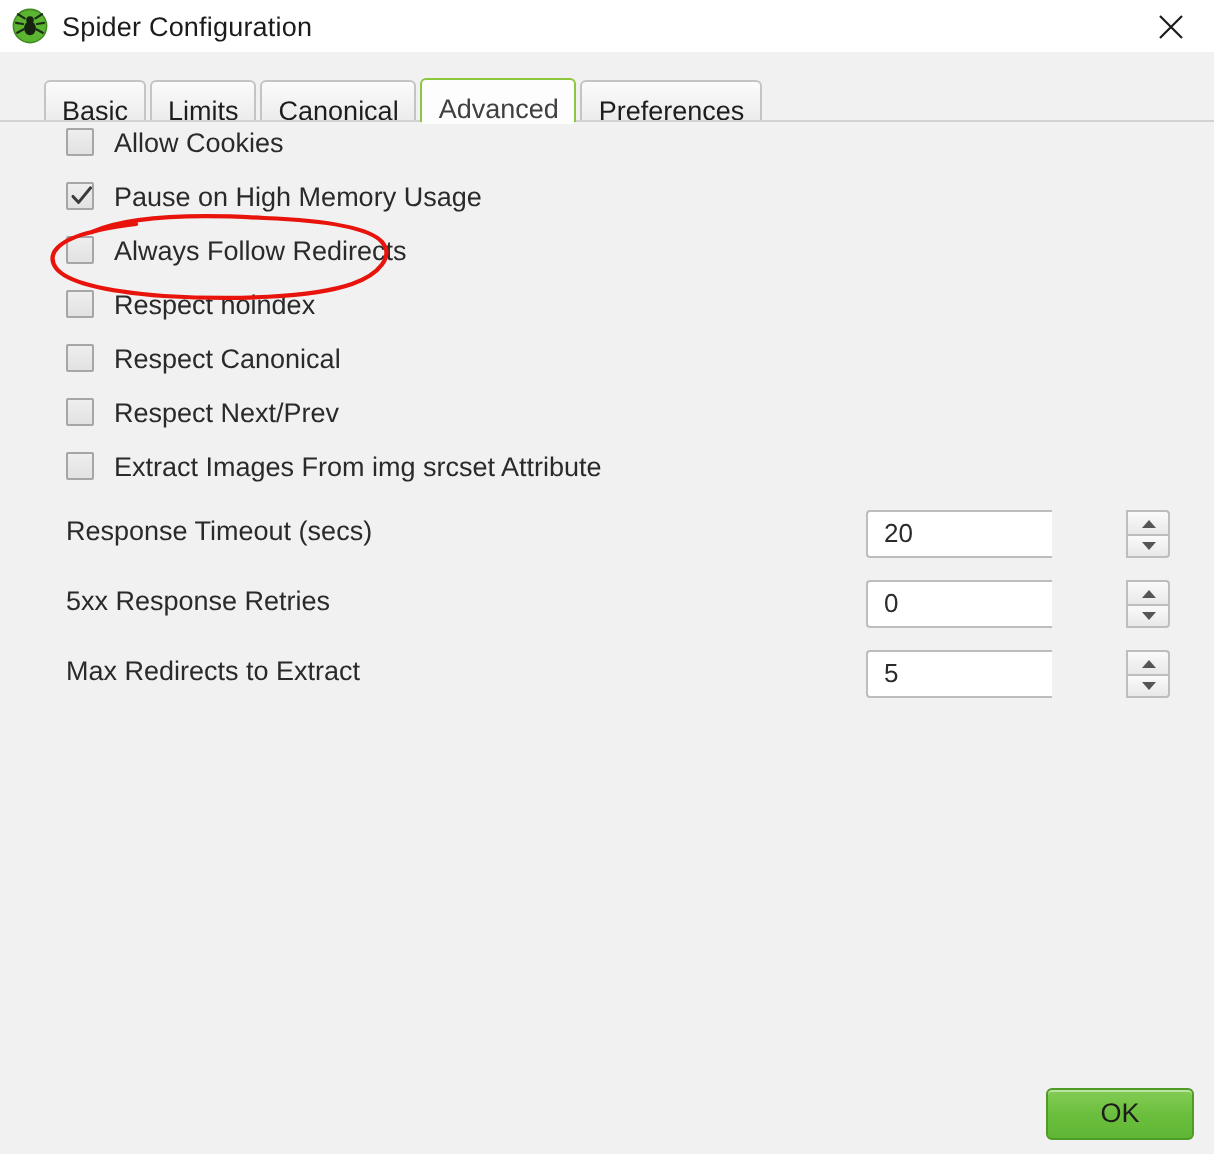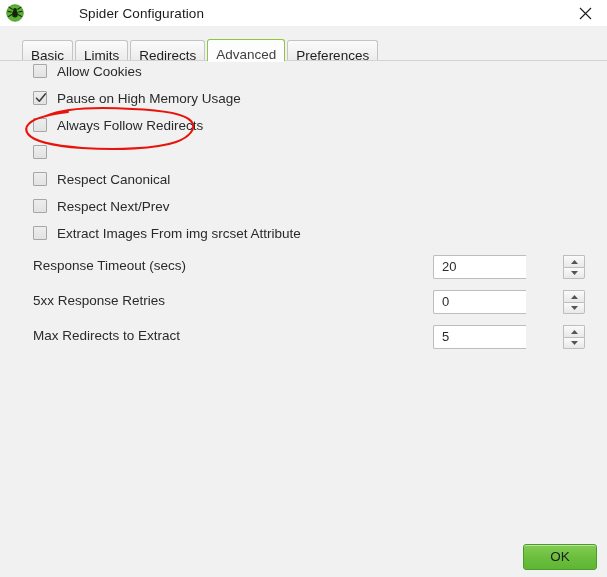--- a/index.html
+++ b/index.html
@@ -25,21 +25,20 @@
 
   
   .titlebar {
     position: absolute;
     left: 0; top: 0;
     width: 607px;
     height: 26px;
     background: #ffffff;
     display: flex;
     align-items: center;
-    gap: 48px;
   }
   .title-icon {
     width: 18px;
     height: 18px;
     margin-left: 6px;
     margin-right: 7px;
     flex: 0 0 auto;
   }
   .title-text {
     font-size: 13.5px;
@@ -266,21 +265,21 @@
       <svg width="13" height="13" viewBox="0 0 13 13">
         <path d="M1 1 L12 12 M12 1 L1 12" stroke="#1c1c1c" stroke-width="1.1" fill="none"></path>
       </svg>
     </div>
   </div>
 
   <div class="tabstrip">
     <div class="tabs">
       <div class="tab">Basic</div>
       <div class="tab">Limits</div>
-      <div class="tab">Redirects</div>
+      <div class="tab">Canonical</div>
       <div class="tab selected">Advanced</div>
       <div class="tab">Preferences</div>
     </div>
   </div>
 
   <div class="panel">
 
     <div class="cb-row" style="top:3px">
       <span class="cbox"></span>
       <span class="cb-label">Allow Cookies</span>
@@ -295,20 +294,21 @@
       <span class="cb-label">Pause on High Memory Usage</span>
     </div>
 
     <div class="cb-row" style="top:57px">
       <span class="cbox"></span>
       <span class="cb-label">Always Follow Redirects</span>
     </div>
 
     <div class="cb-row" style="top:84px">
       <span class="cbox"></span>
+      <span class="cb-label">Respect noindex</span>
     </div>
 
     <div class="cb-row" style="top:111px">
       <span class="cbox"></span>
       <span class="cb-label">Respect Canonical</span>
     </div>
 
     <div class="cb-row" style="top:138px">
       <span class="cbox"></span>
       <span class="cb-label">Respect Next/Prev</span>

